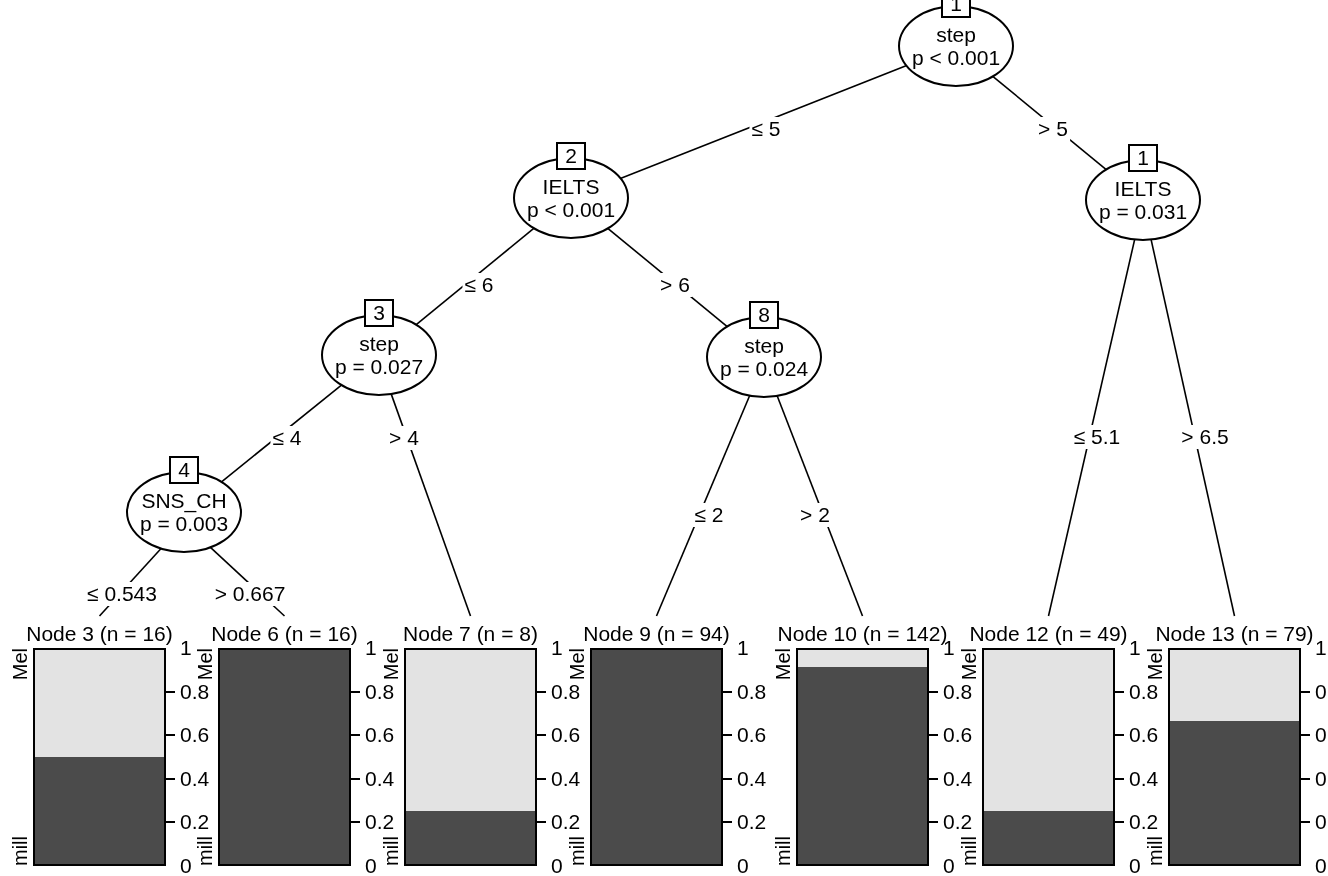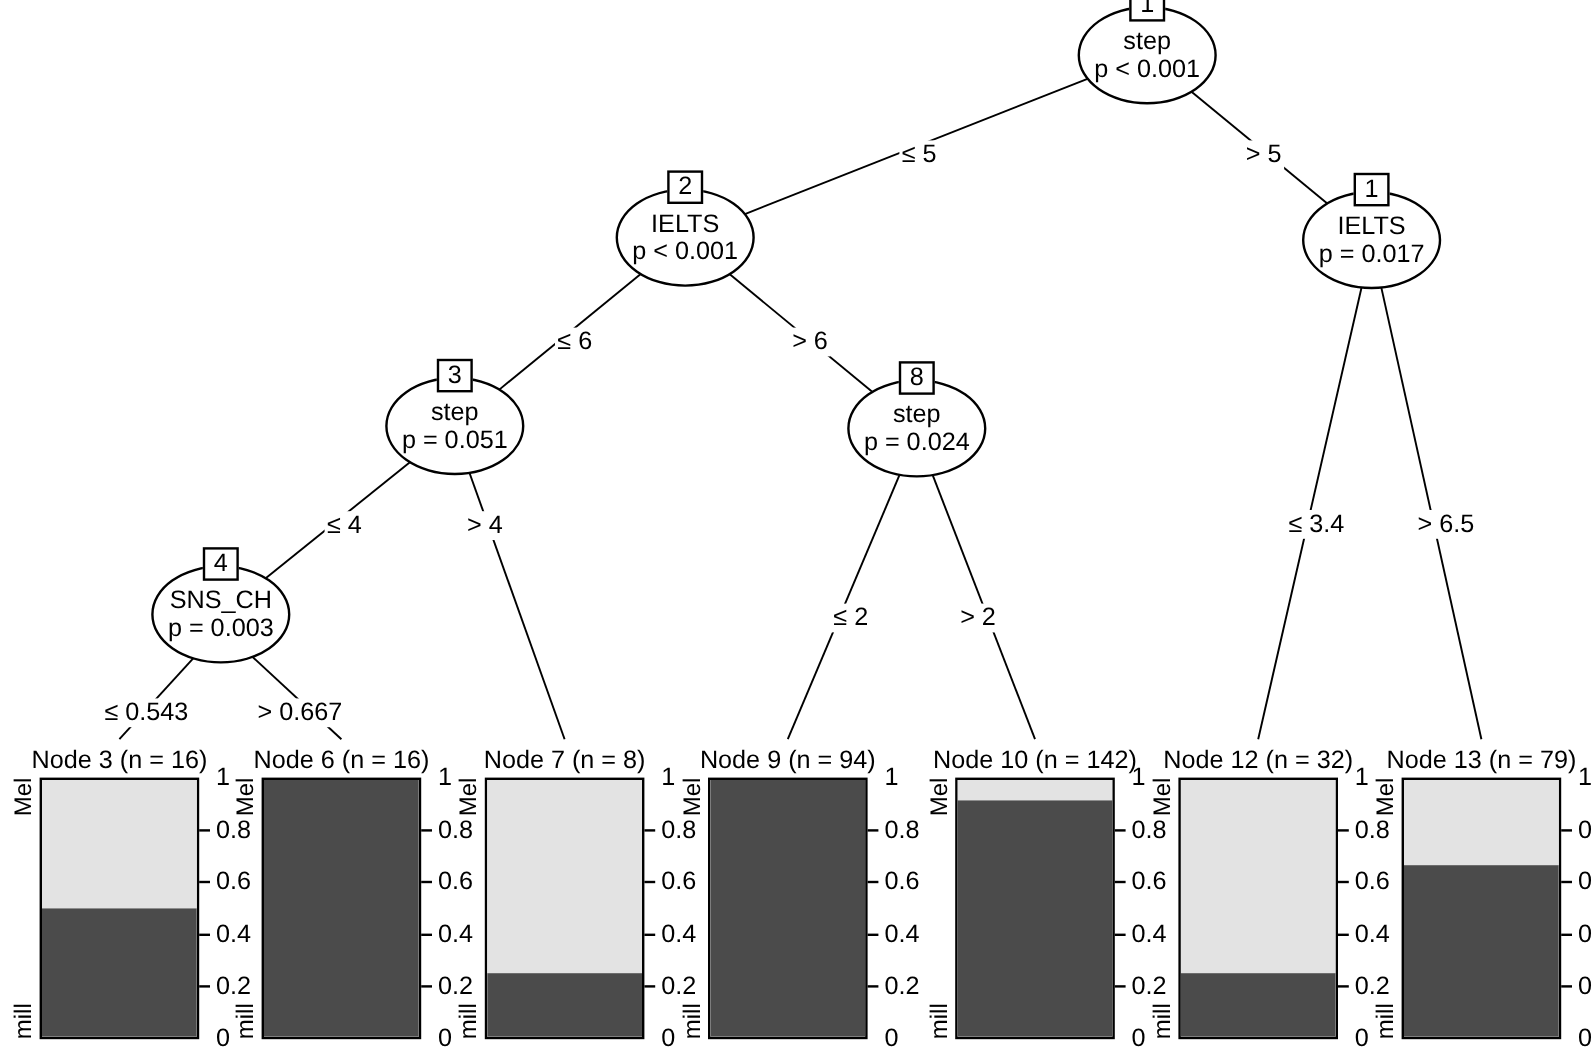--- a/index.html
+++ b/index.html
@@ -58,28 +58,28 @@
         <div class="ellipse">
           <div class="nbox">2</div>
           <div class="line1">IELTS</div>
           <div class="line2">p &lt; 0.001</div>
         </div>
       </div>
       <div class="node" style="left: 1143px; top: 200px;">
         <div class="ellipse">
           <div class="nbox">1</div>
           <div class="line1">IELTS</div>
-          <div class="line2">p = 0.017</div>
+          <div class="line2">p = 0.031</div>
         </div>
       </div>
       <div class="node" style="left: 379px; top: 355px;">
         <div class="ellipse">
           <div class="nbox">3</div>
           <div class="line1">step</div>
-          <div class="line2">p = 0.051</div>
+          <div class="line2">p = 0.027</div>
         </div>
       </div>
       <div class="node" style="left: 764px; top: 357px;">
         <div class="ellipse">
           <div class="nbox">8</div>
           <div class="line1">step</div>
           <div class="line2">p = 0.024</div>
         </div>
       </div>
       <div class="node" style="left: 184px; top: 512px;">
@@ -92,21 +92,21 @@
     </div>
   <div id="label-layer">
       <div class="edgelabel" style="left: 766px; top: 129px;">≤ 5</div>
       <div class="edgelabel" style="left: 1053px; top: 129px;">&gt; 5</div>
       <div class="edgelabel" style="left: 479px; top: 285px;">≤ 6</div>
       <div class="edgelabel" style="left: 675px; top: 285px;">&gt; 6</div>
       <div class="edgelabel" style="left: 287px; top: 438px;">≤ 4</div>
       <div class="edgelabel" style="left: 404px; top: 438px;">&gt; 4</div>
       <div class="edgelabel" style="left: 709px; top: 515px;">≤ 2</div>
       <div class="edgelabel" style="left: 815px; top: 515px;">&gt; 2</div>
-      <div class="edgelabel" style="left: 1097px; top: 437px;">≤ 3.4</div>
+      <div class="edgelabel" style="left: 1097px; top: 437px;">≤ 5.1</div>
       <div class="edgelabel" style="left: 1205px; top: 437px;">&gt; 6.5</div>
       <div class="edgelabel" style="left: 122px; top: 594px;">≤ 0.543</div>
       <div class="edgelabel" style="left: 250px; top: 594px;">&gt; 0.667</div>
     </div>
   <div id="term-layer">
       <div class="term" style="left: 33px; top: 648px; width: 133px; height: 218px;">
         <div class="term-title">Node 3 (n = 16)</div>
         <div class="plotbox" style="width: 129px; height: 214px;">
           <div class="seg-top" style="height: 50%;"></div>
           <div class="seg-bot" style="height: 50%;"></div>
@@ -204,21 +204,21 @@
           <div class="tick" style="left: 0px; top: 86.2px;"></div>
           <div class="ticklab" style="left: 14px; top: 87.2px;">0.6</div>
           <div class="tick" style="left: 0px; top: 129.8px;"></div>
           <div class="ticklab" style="left: 14px; top: 130.8px;">0.4</div>
           <div class="tick" style="left: 0px; top: 173.4px;"></div>
           <div class="ticklab" style="left: 14px; top: 174.4px;">0.2</div>
           <div class="ticklab" style="left: 14px; top: 218px;">0</div>
         </div>
       </div>
       <div class="term" style="left: 982px; top: 648px; width: 133px; height: 218px;">
-        <div class="term-title">Node 12 (n = 32)</div>
+        <div class="term-title">Node 12 (n = 49)</div>
         <div class="plotbox" style="width: 129px; height: 214px;">
           <div class="seg-top" style="height: 75%;"></div>
           <div class="seg-bot" style="height: 25%;"></div>
         </div>
         <div class="sidelab" style="left: -24px; top: 0px;">Mel</div>
         <div class="sidelab" style="left: -24px; bottom: 0px;">mill</div>
         <div class="axis" style="left: 133px; top: 0px; width: 60px; height: 218px;">
           <div class="ticklab" style="left: 14px; top: 0px;">1</div>
           <div class="tick" style="left: 0px; top: 42.6px;"></div>
           <div class="ticklab" style="left: 14px; top: 43.6px;">0.8</div>

